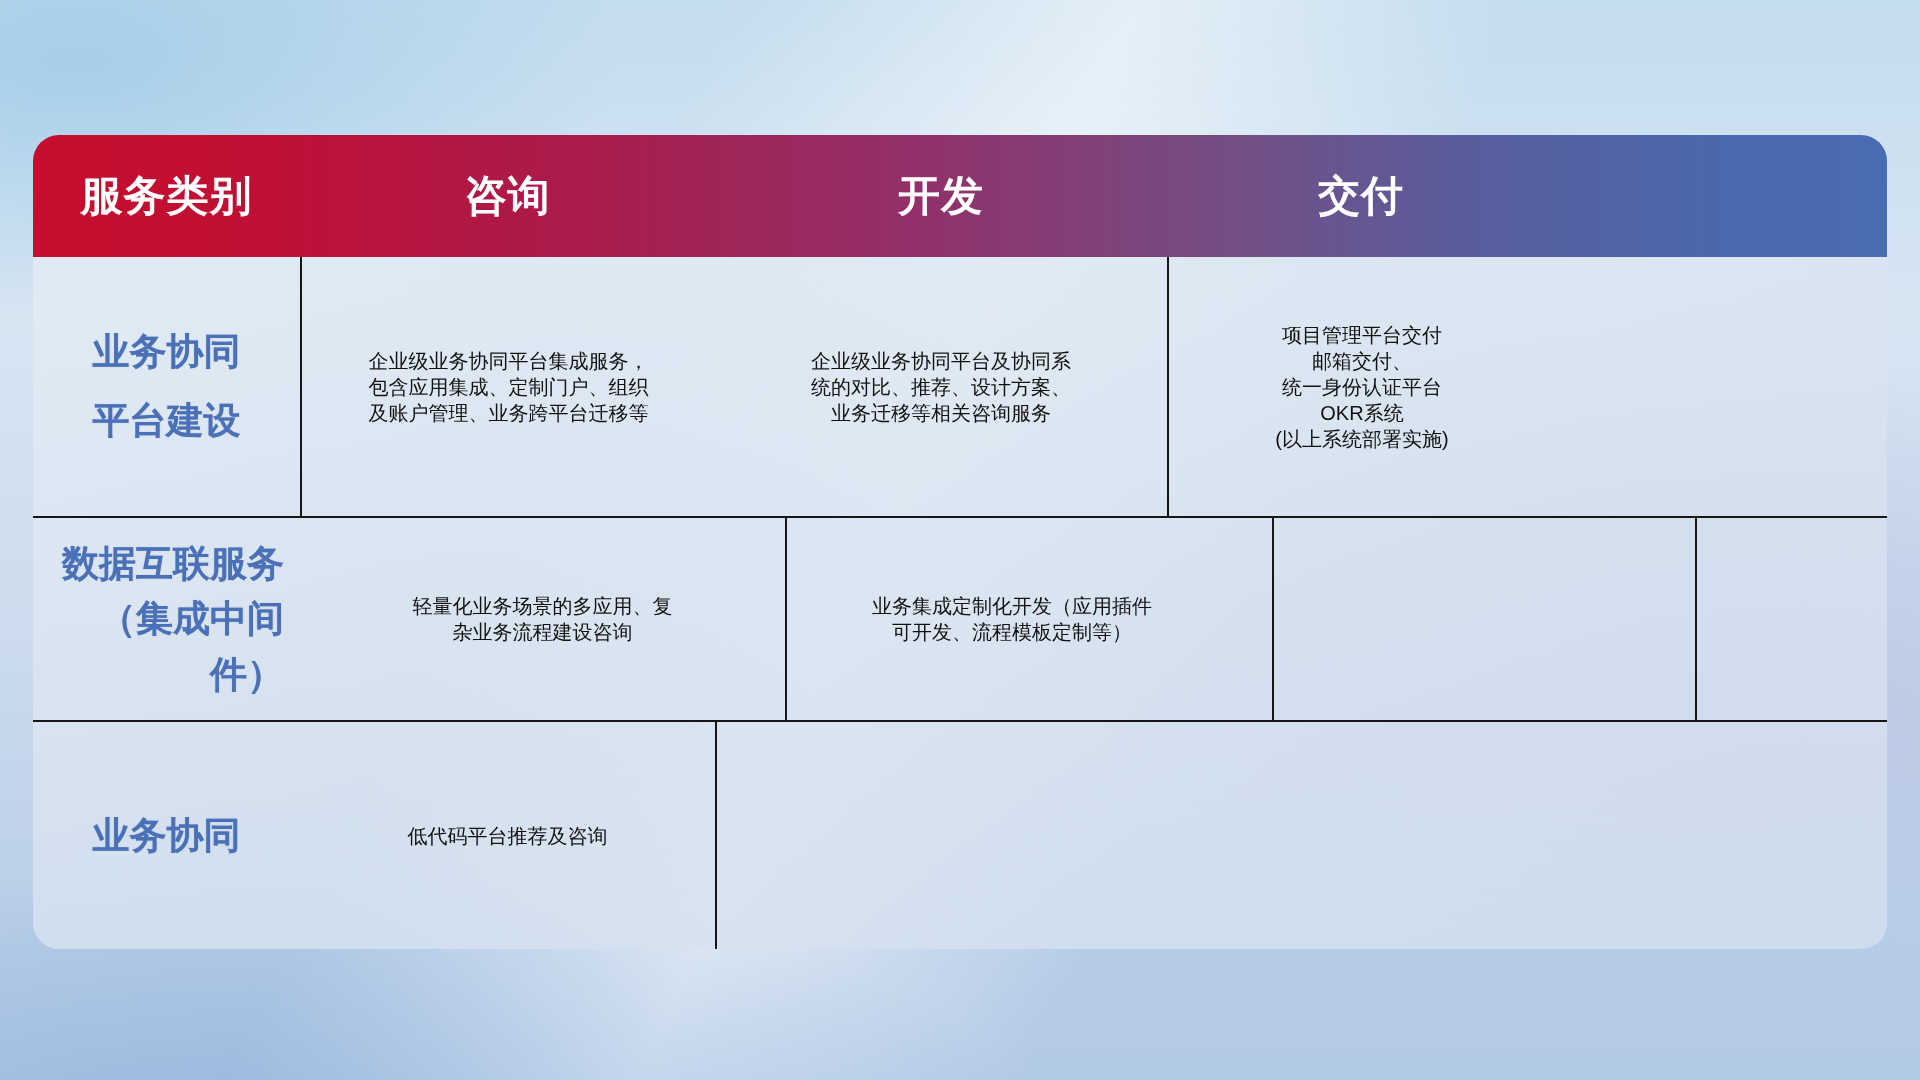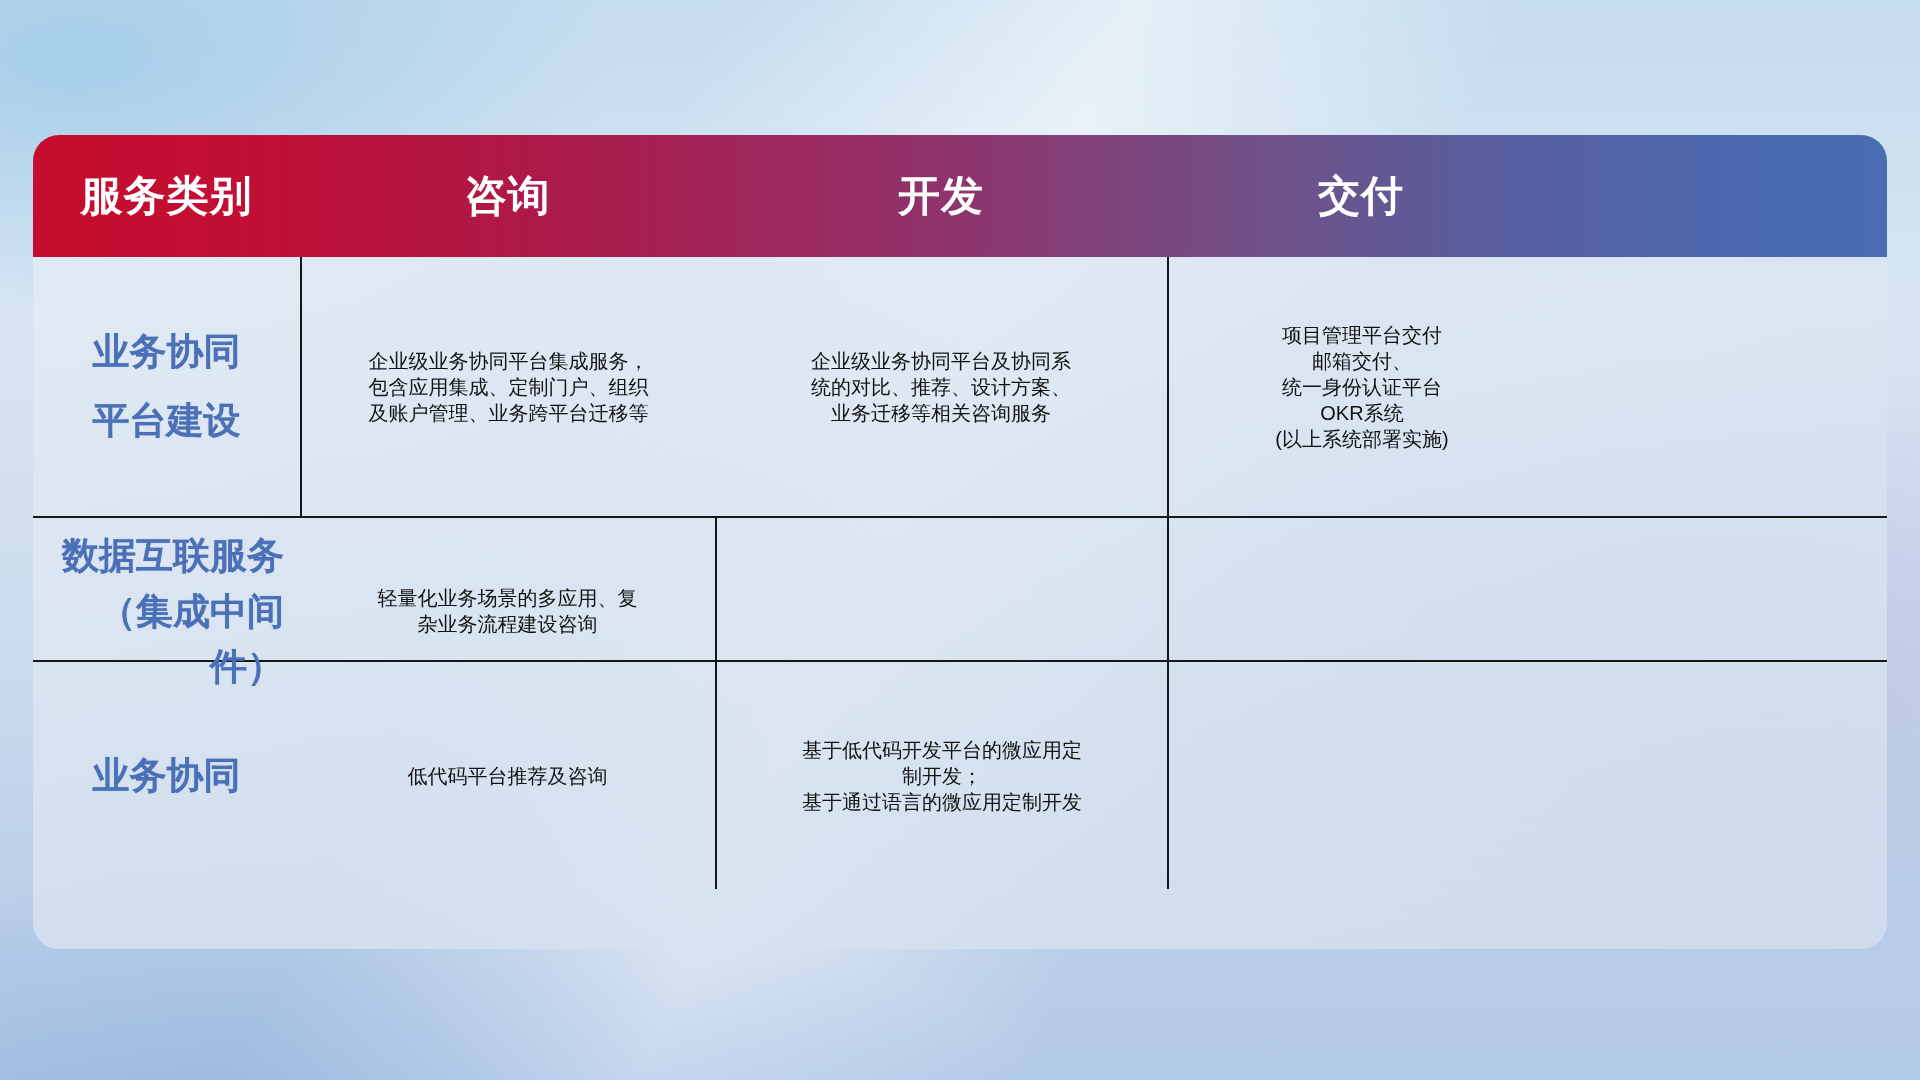--- a/index.html
+++ b/index.html
@@ -49,21 +49,21 @@
   .tbody {
     height: 692px;
     background: linear-gradient(165deg, rgba(226,235,245,0.90) 0%, rgba(216,227,240,0.82) 55%, rgba(212,224,239,0.80) 100%);
   }
   .tr {
     display: grid;
     grid-template-columns: 267px 415px 452px 388px 332px;
     box-sizing: border-box;
   }
   .tr-1 { height: 259px; }
-  .tr-2 { height: 144px; border-top: 2px solid #161616; }
+  .tr-2 { height: 204px; border-top: 2px solid #161616; gap: 35px; }
   .tr-3 { height: 229px; border-top: 2px solid #161616; }
 
   .td {
     display: flex;
     align-items: center;
     justify-content: center;
     box-sizing: border-box;
     padding: 10px 16px;
     text-align: center;
     font-size: 20px;
@@ -112,28 +112,27 @@
 统一身份认证平台
 OKR系统
 (以上系统部署实施)</div>
       </div>
 
       <div class="tr tr-2">
         <div class="td cat">数据互联服务
 （集成中间件）</div>
         <div class="td">轻量化业务场景的多应用、复
 杂业务流程建设咨询</div>
+        <div class="td vline">业务集成定制化开发（应用插件
+可开发、流程模板定制等）</div>
         <div class="td vline"></div>
         <div class="td vline"></div>
       </div>
 
       <div class="tr tr-3">
         <div class="td cat">业务协同</div>
         <div class="td">低代码平台推荐及咨询</div>
-        <div class="td vline">基于低代码开发平台的微应用定
-制开发；
-基于通过语言的微应用定制开发</div>
         <div class="td vline"></div>
       </div>
 
     </div>
   </div>
 </div>
 
 </body></html>

